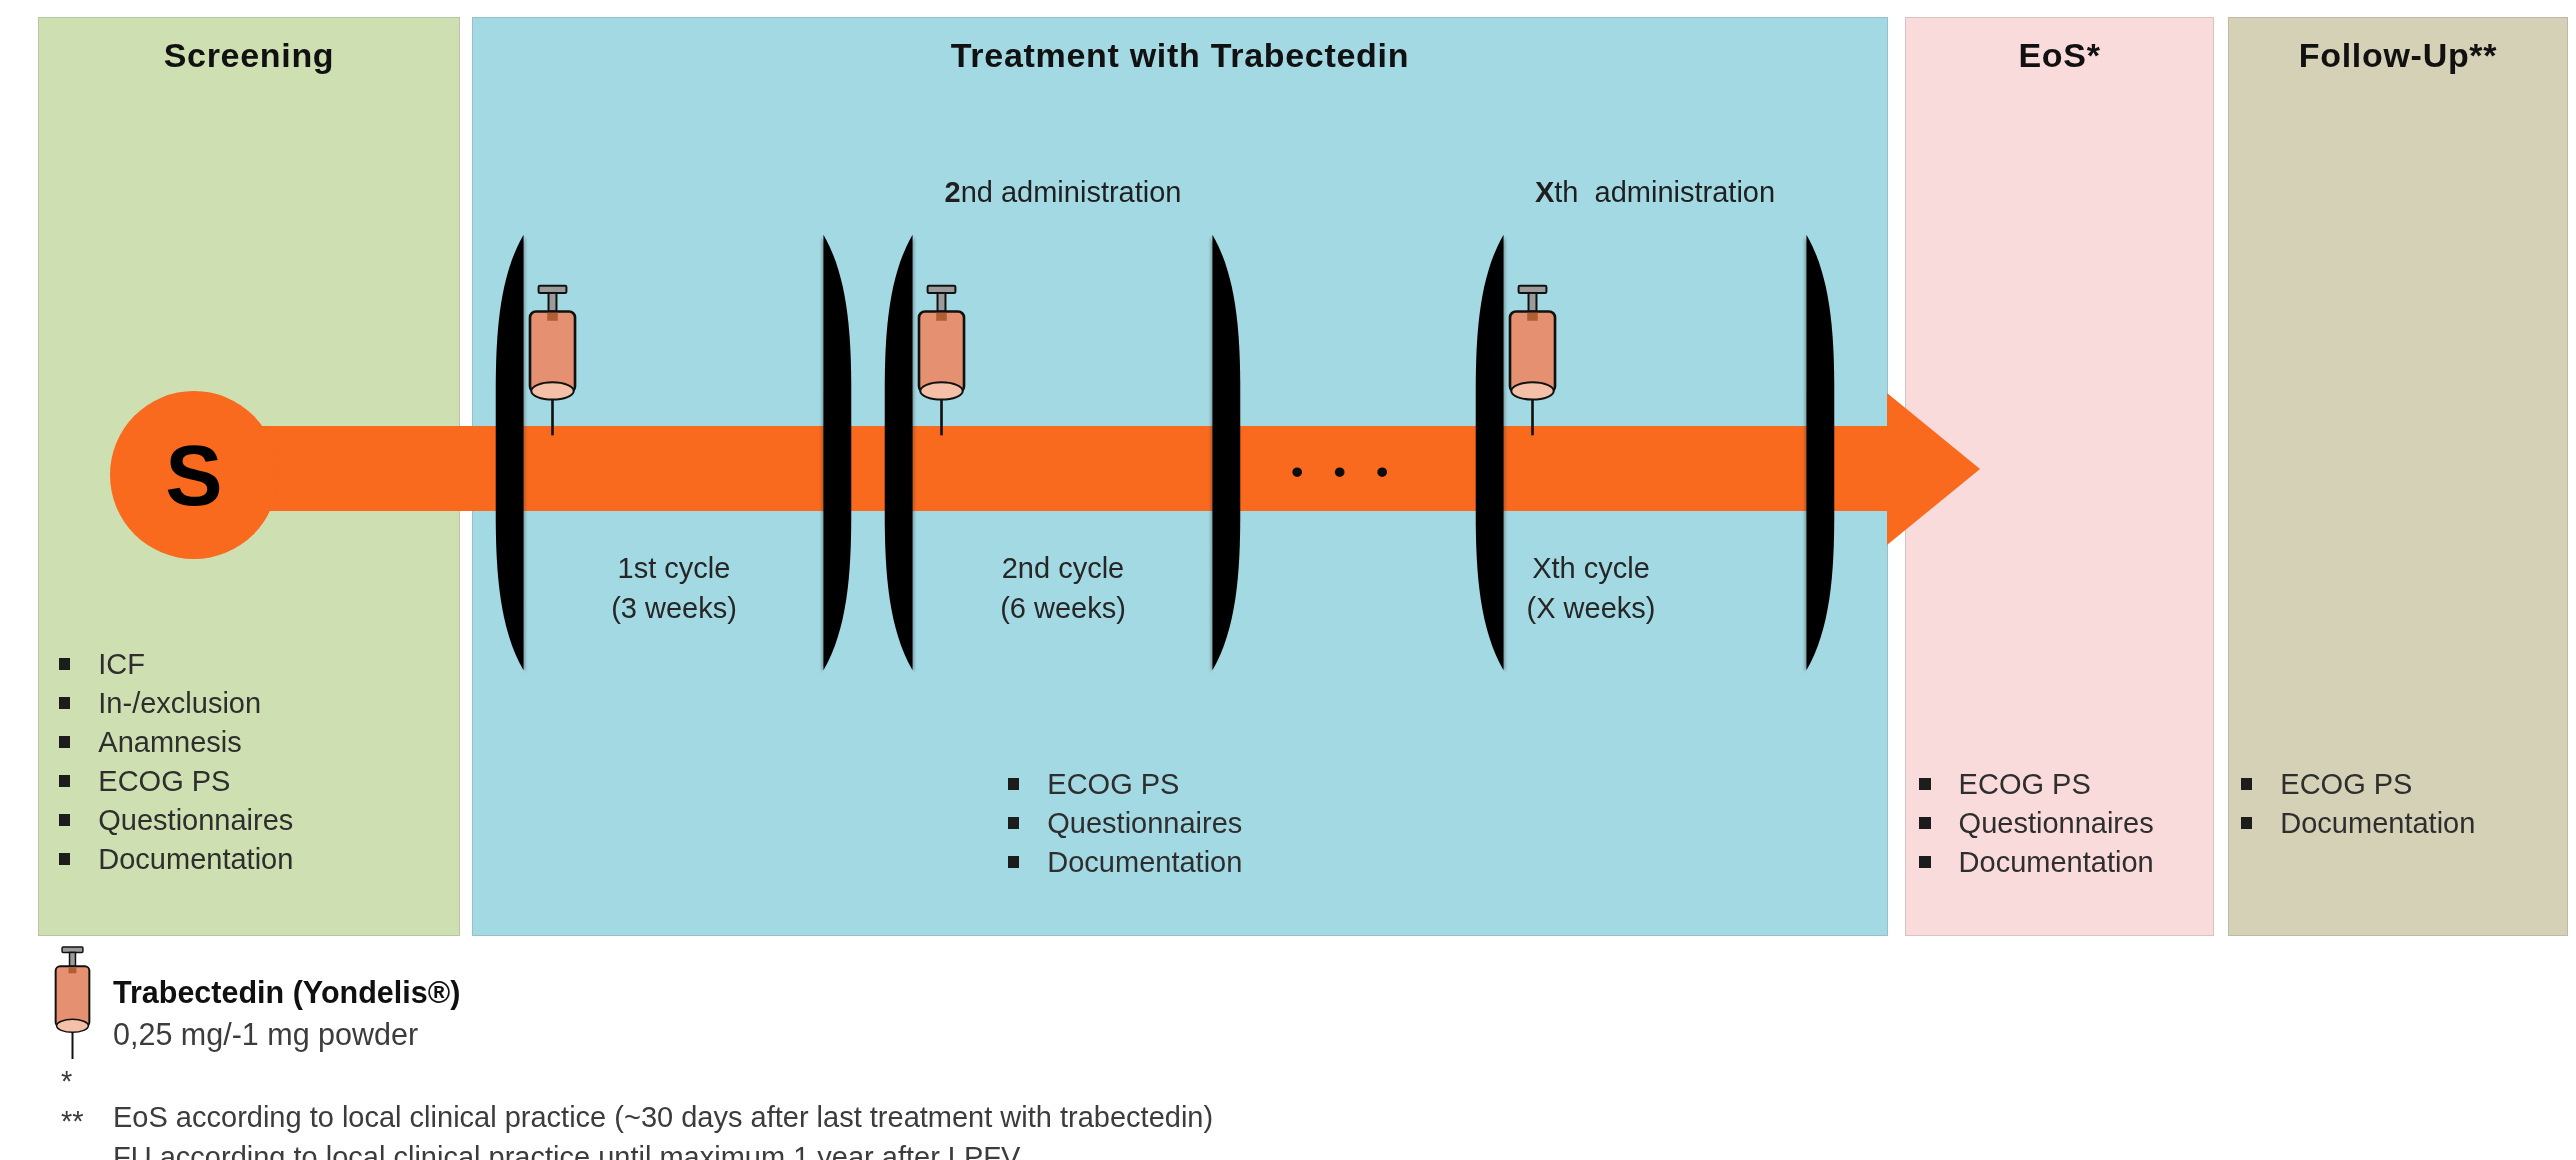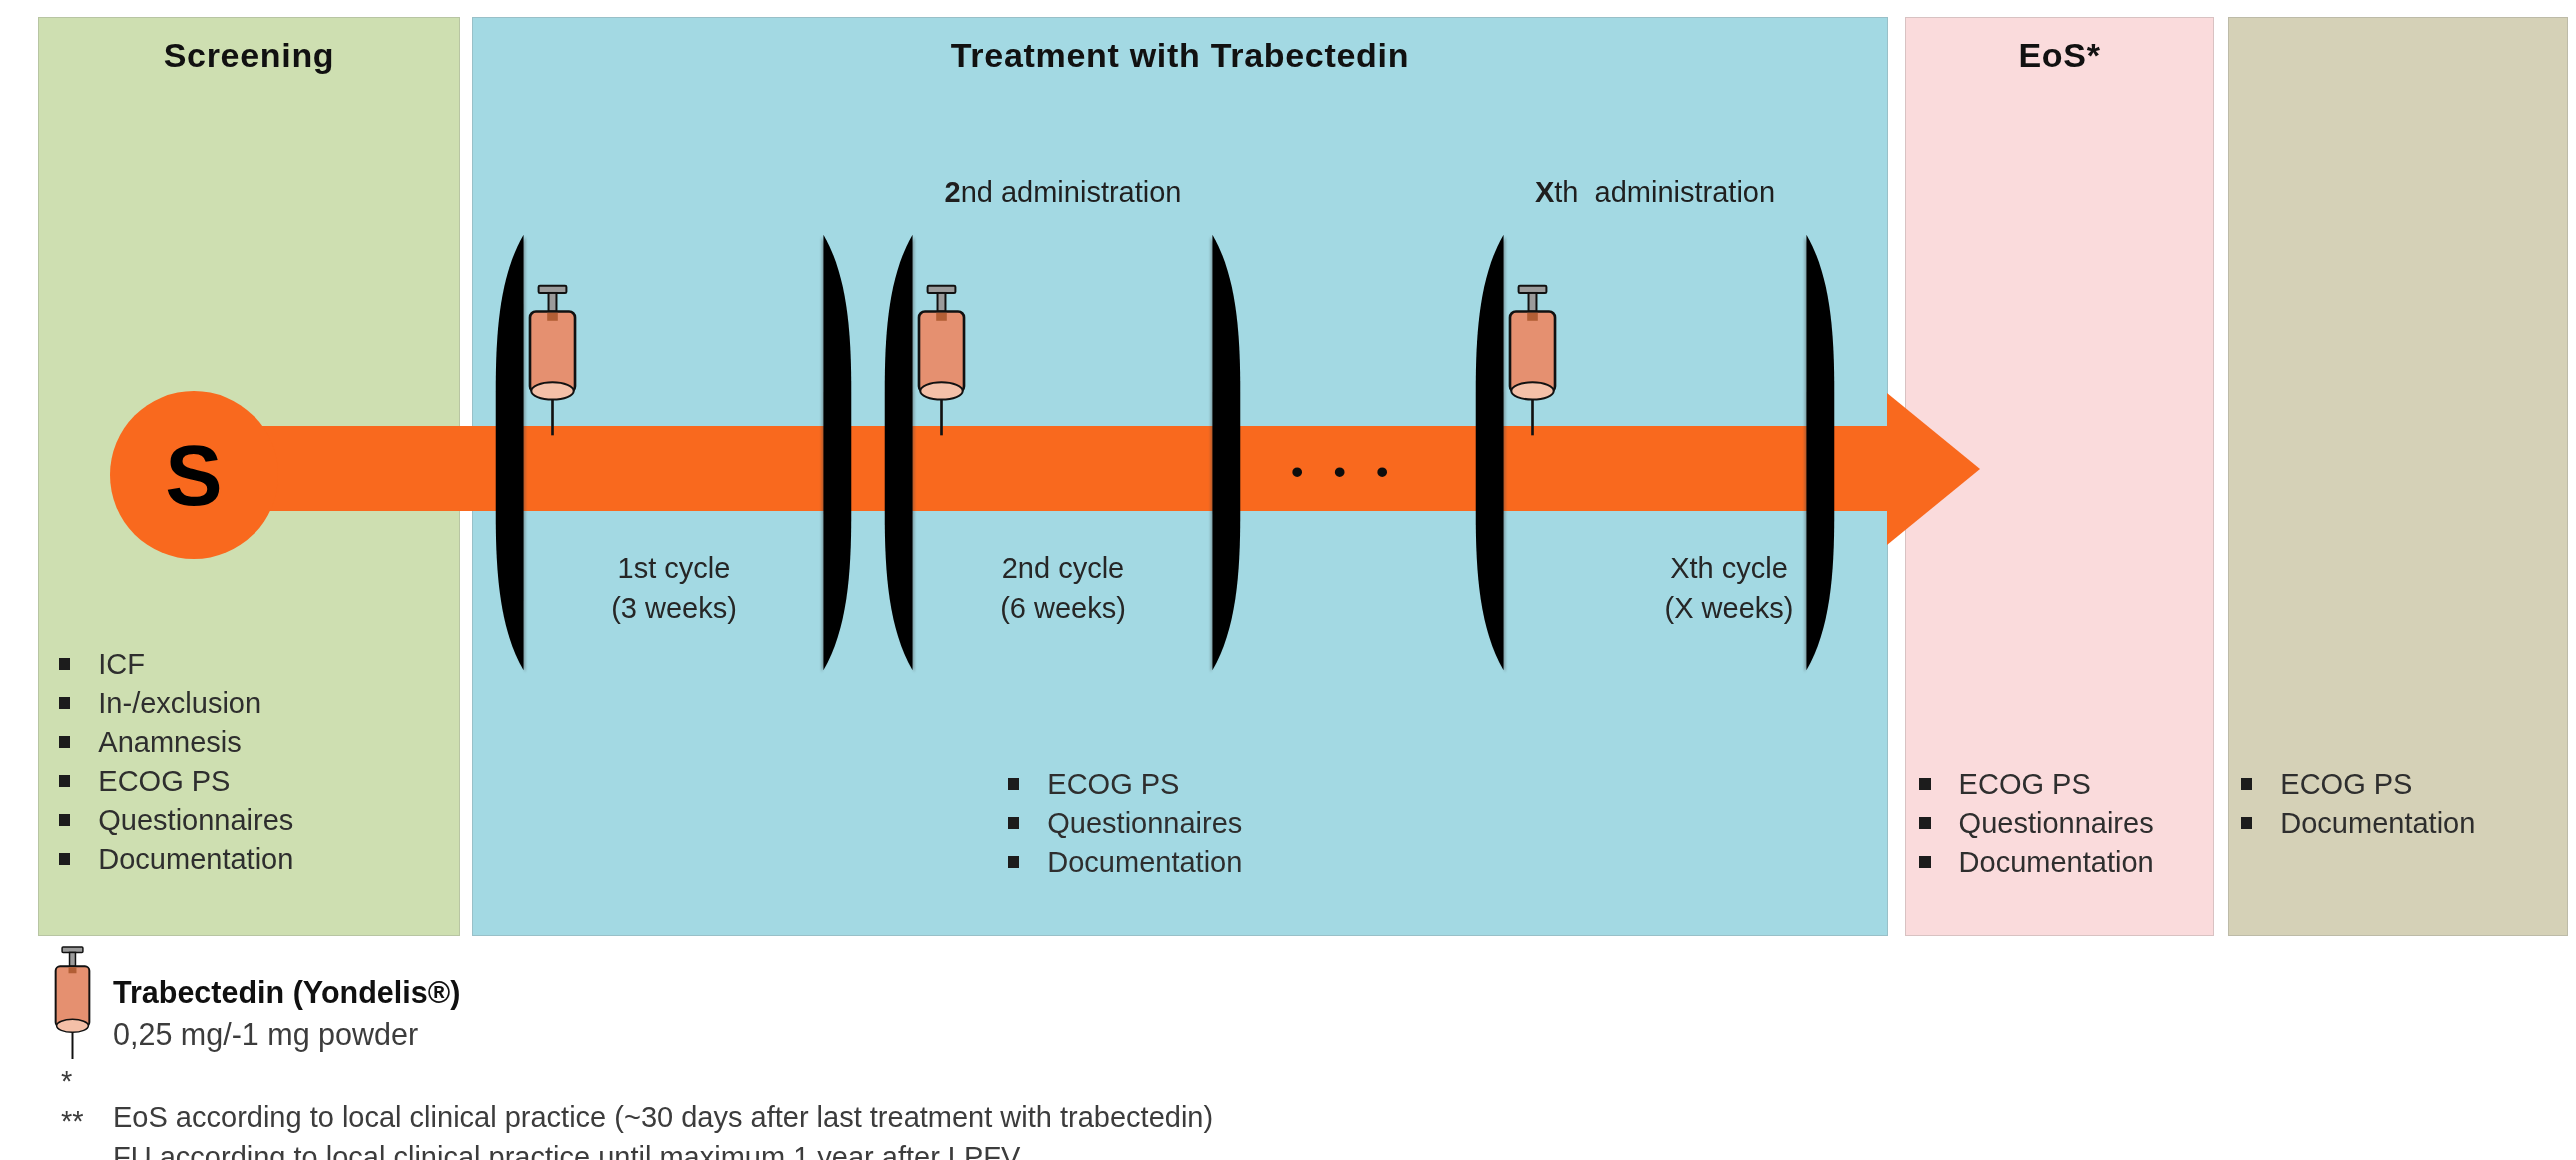--- a/index.html
+++ b/index.html
@@ -136,20 +136,21 @@
           <span class="bullet-label">Questionnaires</span>
         </div>
       <div class="bullet-row">
           <span class="bullet-sq"></span>
           <span class="bullet-label">Documentation</span>
         </div>
     </div>
   </div>
 
   <div class="panel" id="panel-followup">
+    <div class="panel-title">Follow-Up**</div>
     <div class="bullet-list" id="list-followup">
       <div class="bullet-row">
           <span class="bullet-sq"></span>
           <span class="bullet-label">ECOG PS</span>
         </div>
       <div class="bullet-row">
           <span class="bullet-sq"></span>
           <span class="bullet-label">Documentation</span>
         </div>
     </div>
@@ -194,21 +195,21 @@
   <svg class="paren" style="left:1469px" viewBox="0 0 60 665">
       <use href="#paren-path"></use>
     </svg>
   <svg class="paren flip" style="left:1801px" viewBox="0 0 60 665">
       <use href="#paren-path"></use>
     </svg>
   <div class="admin-label" style="left:1456px"><b>X</b><span class="admin-rest">th  administration</span></div>
   <svg class="syringe" style="left:1508px;top:284px" viewBox="0 0 74 230">
       <use href="#syringe-shape"></use>
     </svg>
-  <div class="cycle-label" style="left:1530px">
+  <div class="cycle-label" style="left:1392px">
     <div>Xth cycle</div>
     <div>(X weeks)</div>
   </div>
 
   <svg id="legend-syringe" viewBox="0 0 74 230">
       <use href="#syringe-shape"></use>
     </svg>
   <div id="legend-title">Trabectedin (Yondelis®)</div>
   <div id="legend-subtitle">0,25 mg/-1 mg powder</div>
 

